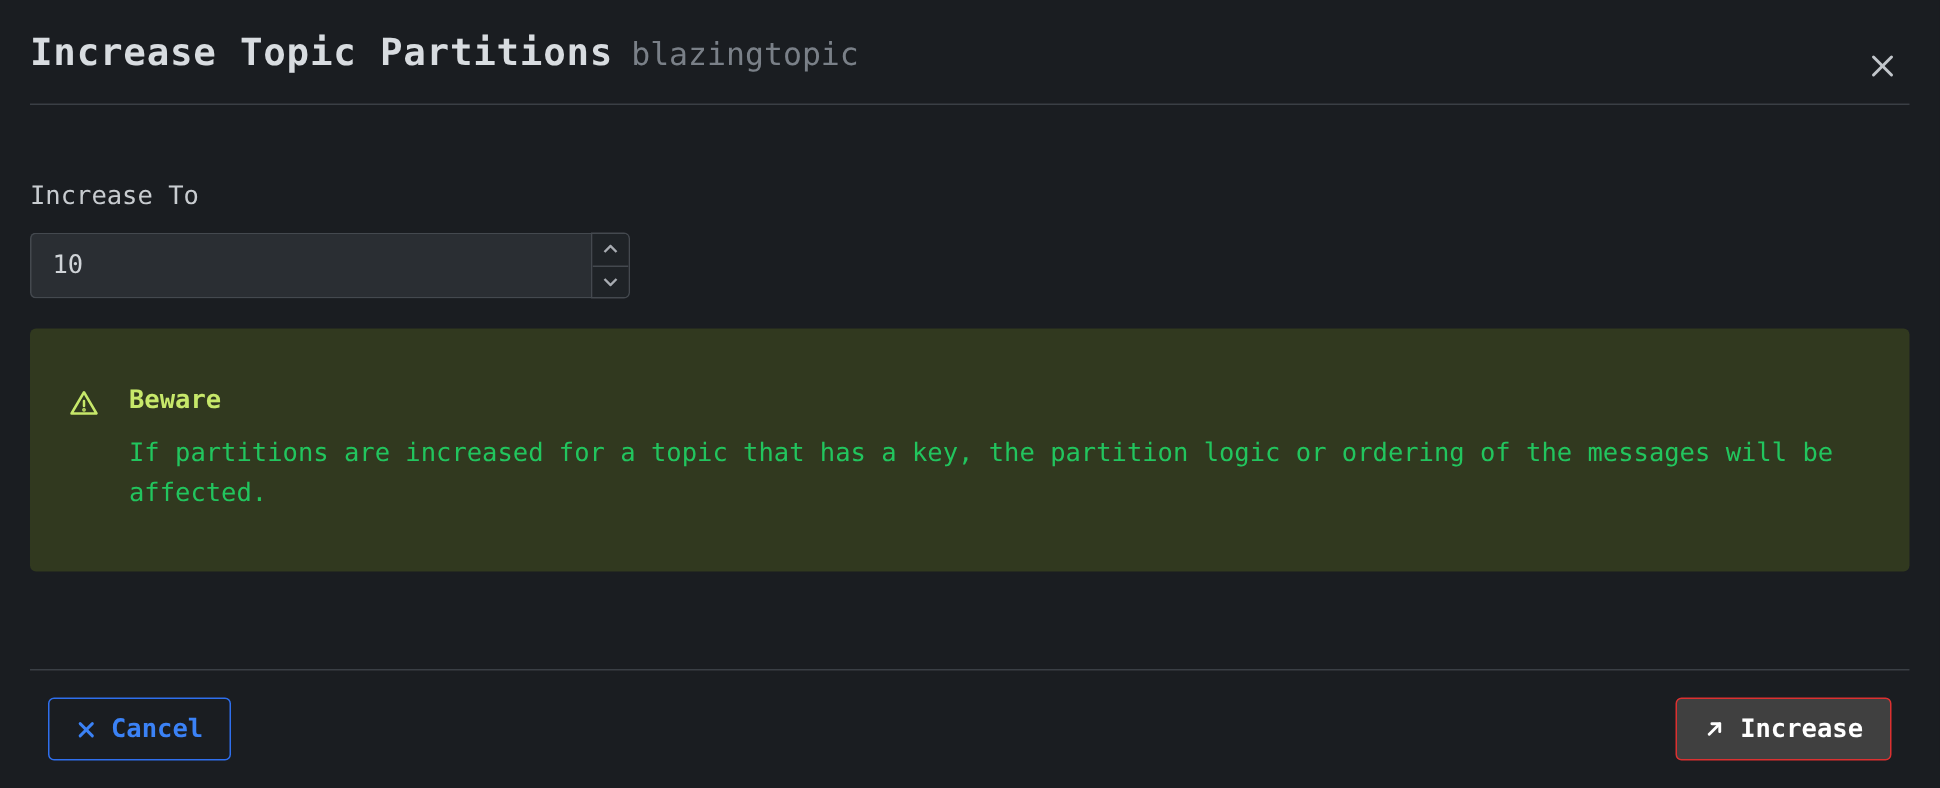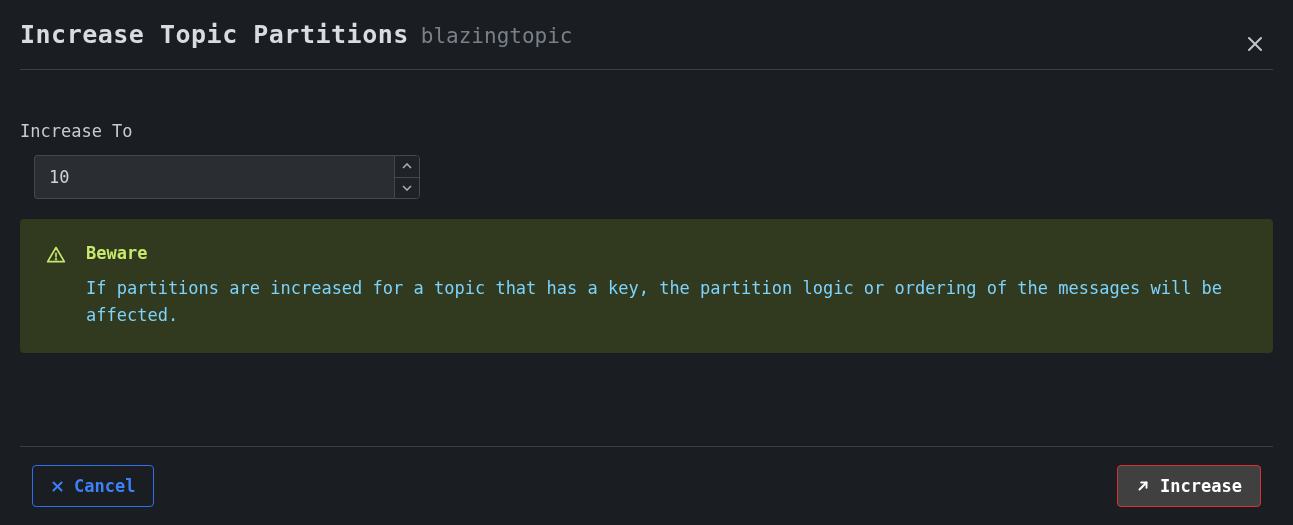--- a/index.html
+++ b/index.html
@@ -70,21 +70,20 @@
     flex: 1;
     background: #2a2e33;
     border: 1px solid #44494f;
     border-right: none;
     border-radius: 4px 0 0 4px;
     color: #d0d4d8;
     font-family: inherit;
     font-size: 17px;
     padding: 0 14px;
     outline: none;
-    margin-left: 14px;
   }
   .spinner {
     width: 26px;
     display: flex;
     flex-direction: column;
     border: 1px solid #44494f;
     border-radius: 0 4px 4px 0;
     overflow: hidden;
   }
   .spinner button {
@@ -95,38 +94,38 @@
     cursor: pointer;
     display: flex;
     align-items: center;
     justify-content: center;
   }
   .spinner button:first-child { border-bottom: 1px solid #44494f; }
   .alert {
     margin-top: 20px;
     background: #31391f;
     border-radius: 4px;
-    padding: 24px 26px;
+    padding: 38px 26px;
     display: flex;
     gap: 20px;
     align-items: flex-start;
   }
   .alert-icon {
     flex-shrink: 0;
     margin-top: 2px;
   }
   .alert-content { flex: 1; }
   .alert-title {
     color: #c7e86a;
     font-weight: 700;
     font-size: 17px;
     margin-bottom: 12px;
   }
   .alert-body {
-    color: #7dd3fc;
+    color: #22c55e;
     font-size: 17px;
     line-height: 1.6;
   }
   .footer {
     border-top: 1px solid #3a3f45;
     padding: 18px 12px 18px 12px;
     display: flex;
     justify-content: space-between;
   }
   .btn {

